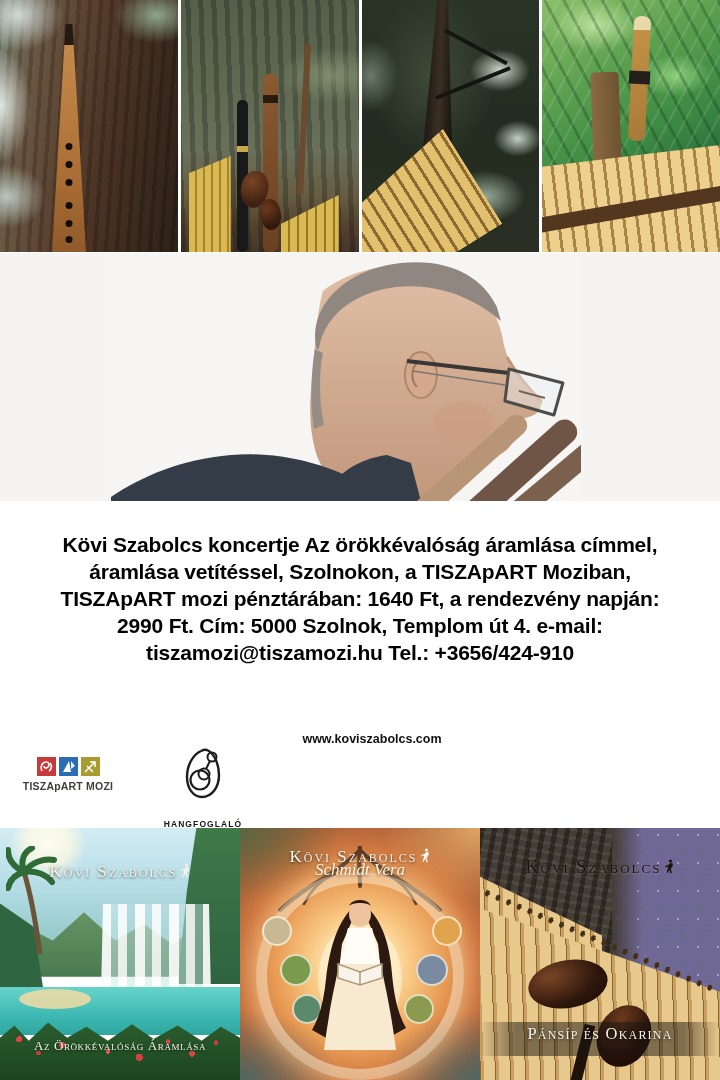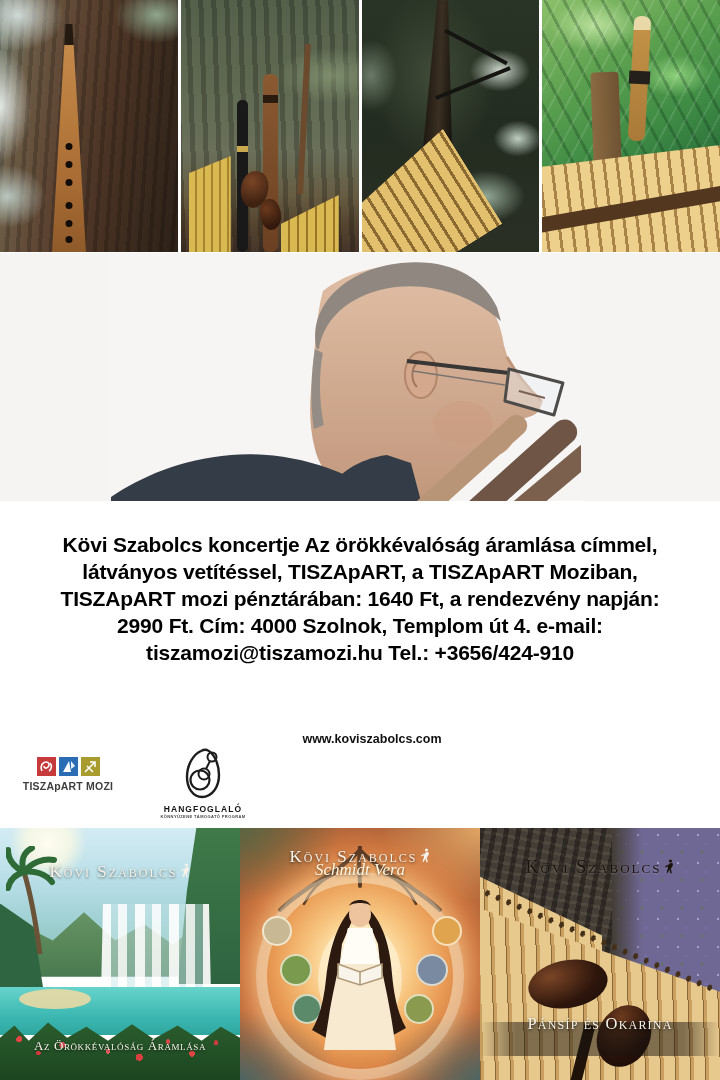--- a/index.html
+++ b/index.html
@@ -82,21 +82,21 @@
     font-weight:bold;color:#000;font-size:21px;line-height:27px;letter-spacing:-0.2px}
   .announce div{white-space:nowrap}
   .site{position:absolute;top:732px;left:12px;width:720px;text-align:center;font-weight:bold;font-size:12.5px;color:#111}
 
   
   .lg-tp{position:absolute;left:20px;top:757px;width:96px;text-align:center}
   .lg-tp .sqs{display:flex;justify-content:center;gap:3px}
   .lg-tp svg{display:block}
   .lg-tp .lbl{margin-top:4px;font-size:10.5px;font-weight:bold;color:#3f3e3c;letter-spacing:.2px;white-space:nowrap}
   .lg-hf{position:absolute;left:148px;top:748px;width:110px;text-align:center}
-  .lg-hf .lbl{font-size:8.5px;font-weight:bold;color:#151515;letter-spacing:1.1px;margin-top:0}
+  .lg-hf .lbl{font-size:8.5px;font-weight:bold;color:#151515;letter-spacing:1.1px;margin-top:15px}
   .lg-hf .sub{font-size:4px;font-weight:bold;color:#474747;letter-spacing:.4px}
   .lg-nka{position:absolute;left:574px;top:752px;display:flex;align-items:center;gap:10px}
   .lg-nka .txt{font-family:"Liberation Serif",serif;font-size:14px;color:#35719f;line-height:17.5px}
 
   
   .albums{position:absolute;left:0;top:828px;width:720px;height:252px;display:flex}
   .album{position:relative;width:240px;height:252px;overflow:hidden}
   .artist,.subtitle,.caption{position:absolute;left:0;width:100%;text-align:center;
     font-family:"Liberation Serif",serif;font-variant:small-caps;z-index:9}
   .artist{letter-spacing:2px;font-size:18px;color:#f5f2e8;text-shadow:0 1px 3px rgba(0,0,0,.65)}
@@ -182,21 +182,21 @@
     background-image:radial-gradient(ellipse 4px 5px at 6px 7px, #432f18 60%, transparent 61%);
     background-size:11.5px 14px}
   .a3-oc1{position:absolute;left:48px;top:132px;width:80px;height:48px;z-index:4;border-radius:50% 55% 50% 55%;
     background:radial-gradient(ellipse at 30% 28%,#7a4526 0%,#2e160c 60%,#1c0d06 100%);transform:rotate(-12deg)}
   .a3-oc2{position:absolute;left:118px;top:176px;width:52px;height:64px;z-index:4;border-radius:55% 50% 55% 50%;
     background:radial-gradient(ellipse at 32% 25%,#6b3a1e 0%,#27110a 60%,#170a04 100%);transform:rotate(22deg)}
   .a3-stem{position:absolute;left:96px;top:196px;width:11px;height:70px;z-index:3;background:#1f1209;transform:rotate(14deg)}
   .a3-band{position:absolute;left:0;top:194px;width:100%;height:34px;z-index:8;
     background:linear-gradient(90deg, rgba(25,20,15,0), rgba(25,20,15,.5) 15%, rgba(25,20,15,.5) 85%, rgba(25,20,15,0))}
   .a3 .artist{top:29px;font-size:18px;color:#1a130c;text-shadow:0 1px 2px rgba(255,255,255,.25)}
-  .a3 .caption{top:186px;font-size:16.5px}
+  .a3 .caption{top:196px;font-size:16.5px}
 </style>
 </head>
 <body>
 
 <div class="poster">
 
   <div class="strip">
     <div class="photo p1">
       <div class="flute1">
         <i style="top:52%"></i>
@@ -267,23 +267,23 @@
       <path d="M210 248 C 224 220 248 206 276 202 L 300 210 L 310 248 Z" fill="#1e2733"></path>
       <rect x="283" y="205" width="150" height="21" rx="10" fill="#b28a68" transform="rotate(-42 358 216)"></rect>
       <rect x="315" y="215" width="170" height="25" rx="12" fill="#5e4232" transform="rotate(-42 400 228)"></rect>
       <rect x="362" y="227" width="140" height="21" rx="10" fill="#6e4e3a" transform="rotate(-40 432 238)"></rect>
       <rect width="470" height="248" fill="#ffffff" opacity="0.10"></rect>
     </svg>
   </div>
 
   <div class="announce">
     <div>Kövi Szabolcs koncertje Az örökkévalóság áramlása címmel,</div>
-    <div>látványos vetítéssel, TISZApART, a TISZApART Moziban,</div>
+    <div>áramlása vetítéssel, Szolnokon, a TISZApART Moziban,</div>
     <div>TISZApART mozi pénztárában: 1640 Ft, a rendezvény napján:</div>
-    <div>2990 Ft. Cím: 4000 Szolnok, Templom út 4. e-mail:</div>
+    <div>2990 Ft. Cím: 5000 Szolnok, Templom út 4. e-mail:</div>
     <div>tiszamozi@tiszamozi.hu Tel.: +3656/424-910</div>
   </div>
 
   <div class="site">www.koviszabolcs.com</div>
 
   <div class="lg-tp">
     <div class="sqs">
       <svg width="19" height="19">
         <rect width="19" height="19" fill="#c63a3c"></rect>
         <path d="M5 14 C3 10 5 5 9 5 C12 5 13 8 11 10 C9 12 7 11 7 9" stroke="#fff" stroke-width="1.6" fill="none"></path>

